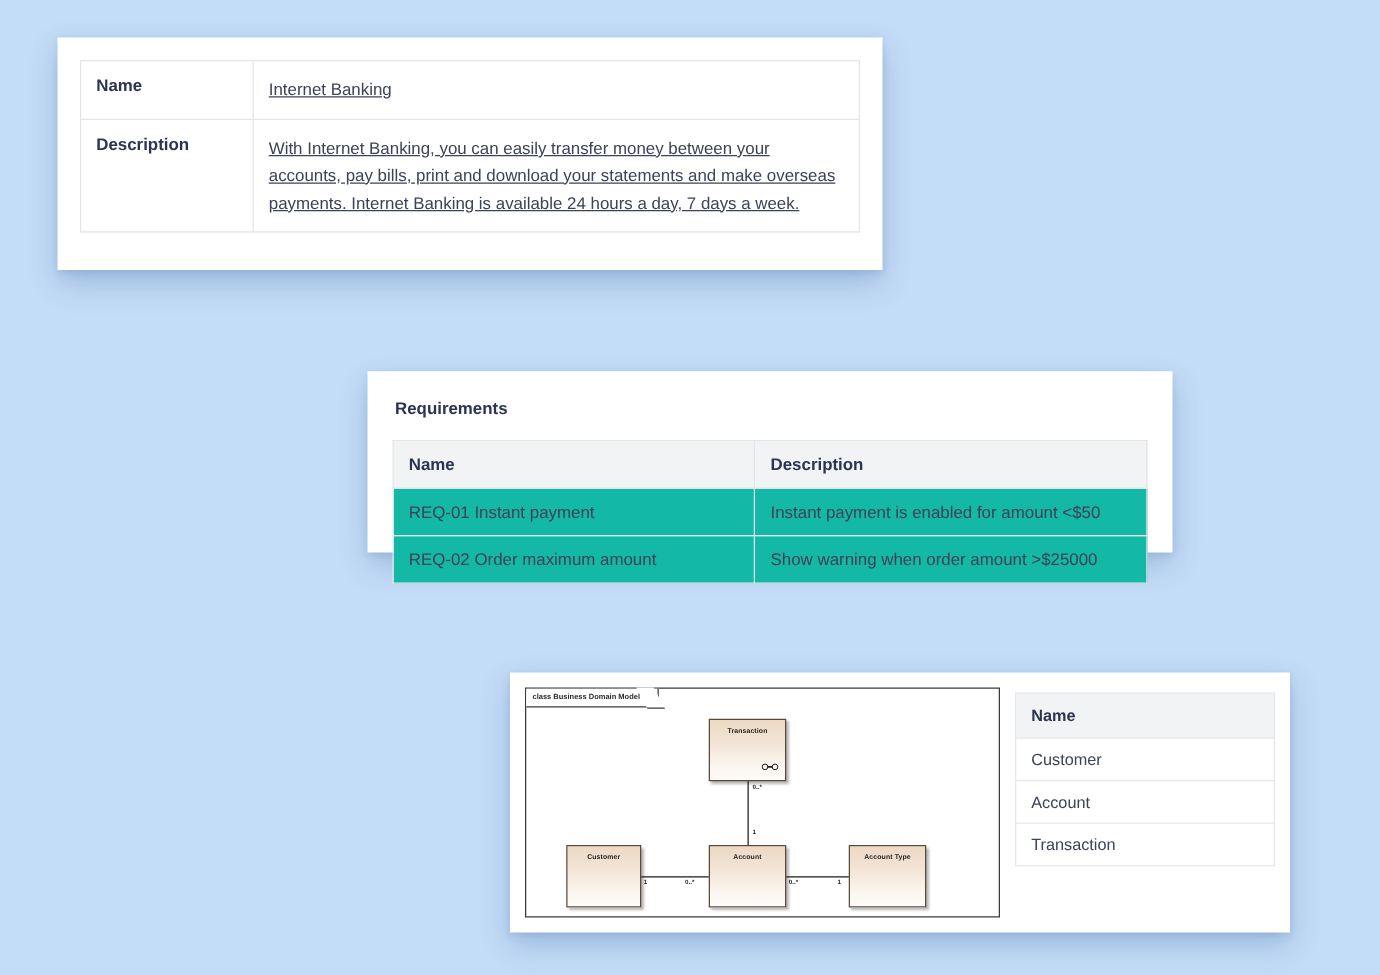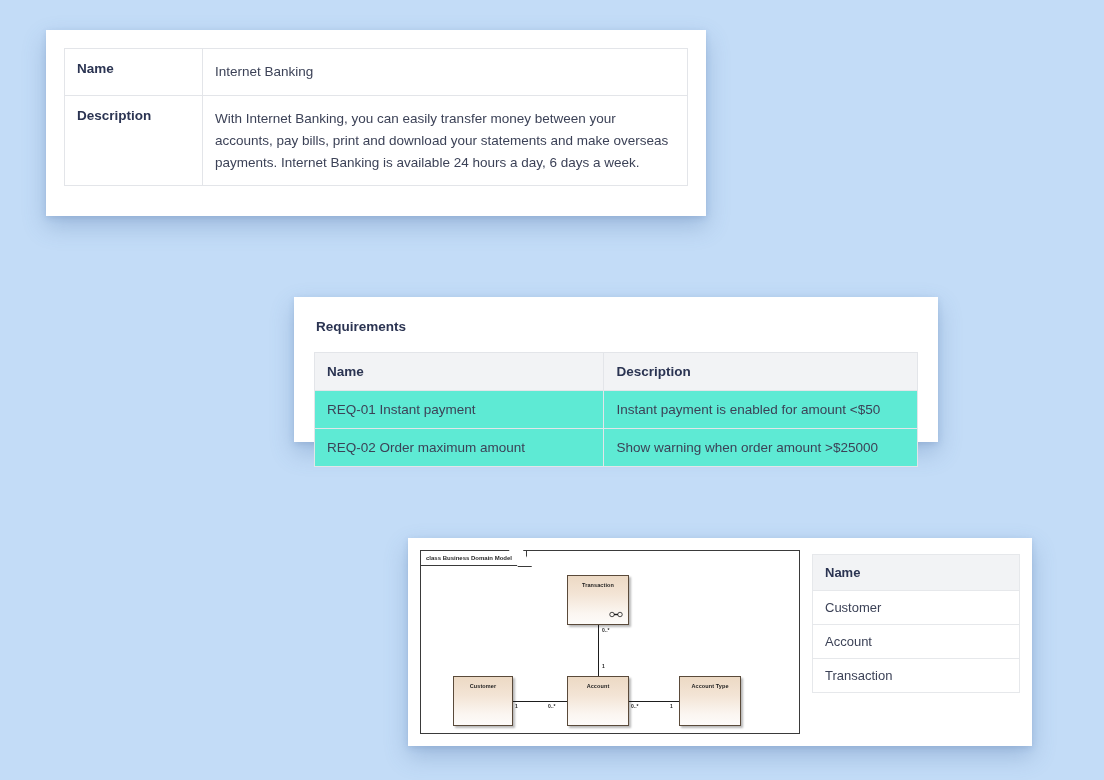--- a/index.html
+++ b/index.html
@@ -33,20 +33,21 @@
     padding:12px 12px 12px 12px;
     background:#ffffff;
     white-space:nowrap;
   }
   .prop-value {
     font-size:13.5px;
     color:#3c4257;
     padding:12px 14px 12px 12px;
     line-height:1.62;
     font-weight:400;
+    text-decoration:underline;
   }
 
   
   #card-requirements { left:294px; top:297px; width:644px; height:145px; padding:18px 20px; }
 
   .card-title {
     font-size:13.5px;
     font-weight:bold;
     color:#2b3452;
     margin:4px 2px 18px 2px;
@@ -56,21 +57,21 @@
   table.reqtable th {
     background:#f2f3f5;
     font-weight:bold;
     font-size:13.5px;
     color:#2b3452;
     text-align:left;
     padding:11px 12px;
     border:1px solid #e3e5e9;
   }
   table.reqtable td {
-    background:#5eead4;
+    background:#14b8a6;
     font-size:13.5px;
     color:#3c4257;
     padding:11px 12px;
     border:1px solid #e3e5e9;
   }
   .col-name  { width:48%; }
   .col-desc  { width:52%; }
 
   
   #card-diagram { left:408px; top:538px; width:624px; height:208px; padding:12px; }
@@ -158,21 +159,21 @@
 
 <div class="card" id="card-properties">
   <table class="grid">
     <tbody>
       <tr>
         <td class="prop-label">Name</td>
         <td class="prop-value">Internet Banking</td>
       </tr>
       <tr>
         <td class="prop-label">Description</td>
-        <td class="prop-value">With Internet Banking, you can easily transfer money between your accounts, pay bills, print and download your statements and make overseas payments. Internet Banking is available 24 hours a day, 6 days a week.</td>
+        <td class="prop-value">With Internet Banking, you can easily transfer money between your accounts, pay bills, print and download your statements and make overseas payments. Internet Banking is available 24 hours a day, 7 days a week.</td>
       </tr>
     </tbody>
   </table>
 </div>
 
 <div class="card" id="card-requirements">
   <div class="card-title">Requirements</div>
   <table class="reqtable">
     <thead>
       <tr>

